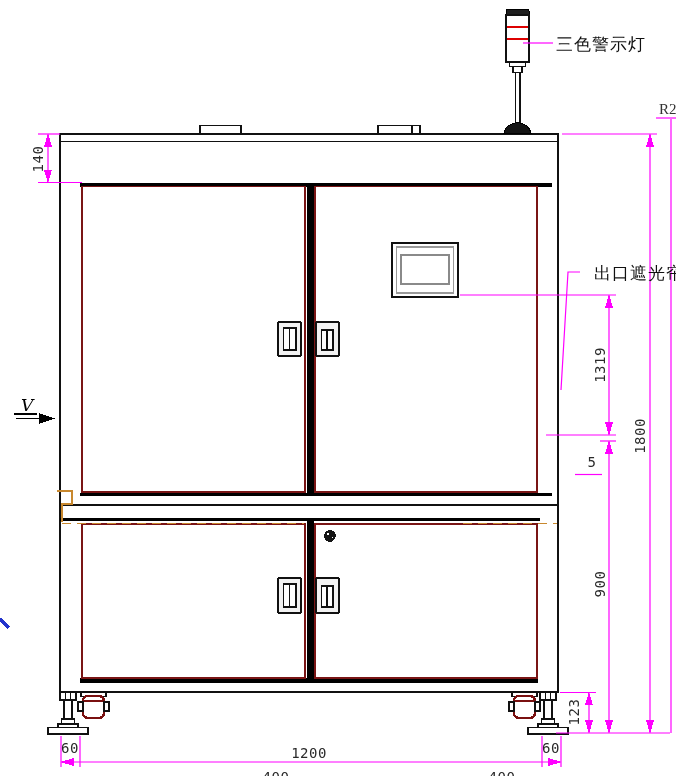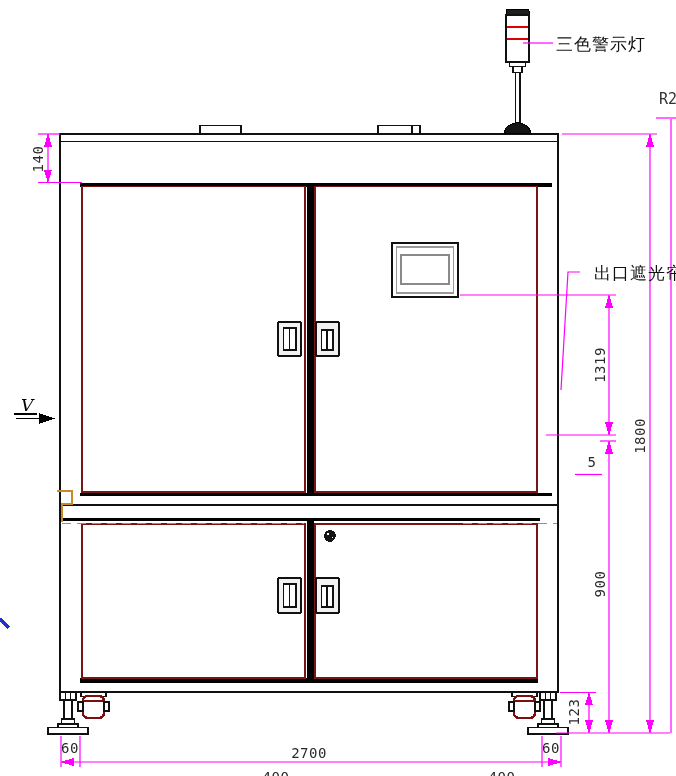--- a/index.html
+++ b/index.html
@@ -187,26 +187,26 @@
       <line x1="14" y1="414" x2="37" y2="414"></line>
       <line x1="16" y1="418.5" x2="54" y2="418.5" marker-end="url(#mb)"></line>
     </g>
 
     <line x1="0" y1="619" x2="9" y2="628" stroke="#2233cc" stroke-width="4"></line>
   </svg>
 
   <div class="lbl cjk" style="left:556px;top:33px;">三色警示灯</div>
   <div class="lbl cjk" style="left:594px;top:262px;">出口遮光帘</div>
   <div class="lbl viewmark" style="left:21px;top:395px;">V</div>
-  <div class="lbl ref" style="left:659px;top:90px;">R2</div>
+  <div class="lbl ref" style="left:659px;top:101px;font-family:Liberation Serif, serif;">R2</div>
 
   <div class="lbl dim dim-v" style="left:38px;top:159px;">140</div>
   <div class="lbl dim dim-v" style="left:600px;top:365px;">1319</div>
   <div class="lbl dim dim-v" style="left:640px;top:436px;">1800</div>
   <div class="lbl dim dim-h" style="left:592px;top:462px;">5</div>
   <div class="lbl dim dim-v" style="left:600px;top:584px;">900</div>
   <div class="lbl dim dim-v" style="left:574px;top:712px;">123</div>
   <div class="lbl dim dim-h" style="left:70px;top:748px;">60</div>
   <div class="lbl dim dim-h" style="left:551px;top:748px;">60</div>
-  <div class="lbl dim dim-h" style="left:309px;top:753px;">2700</div>
+  <div class="lbl dim dim-h" style="left:309px;top:753px;">1200</div>
   <div class="lbl dim dim-h" style="left:276px;top:777px;">400</div>
   <div class="lbl dim dim-h" style="left:502px;top:777px;">400</div>
 </div>
 
 </body></html>

